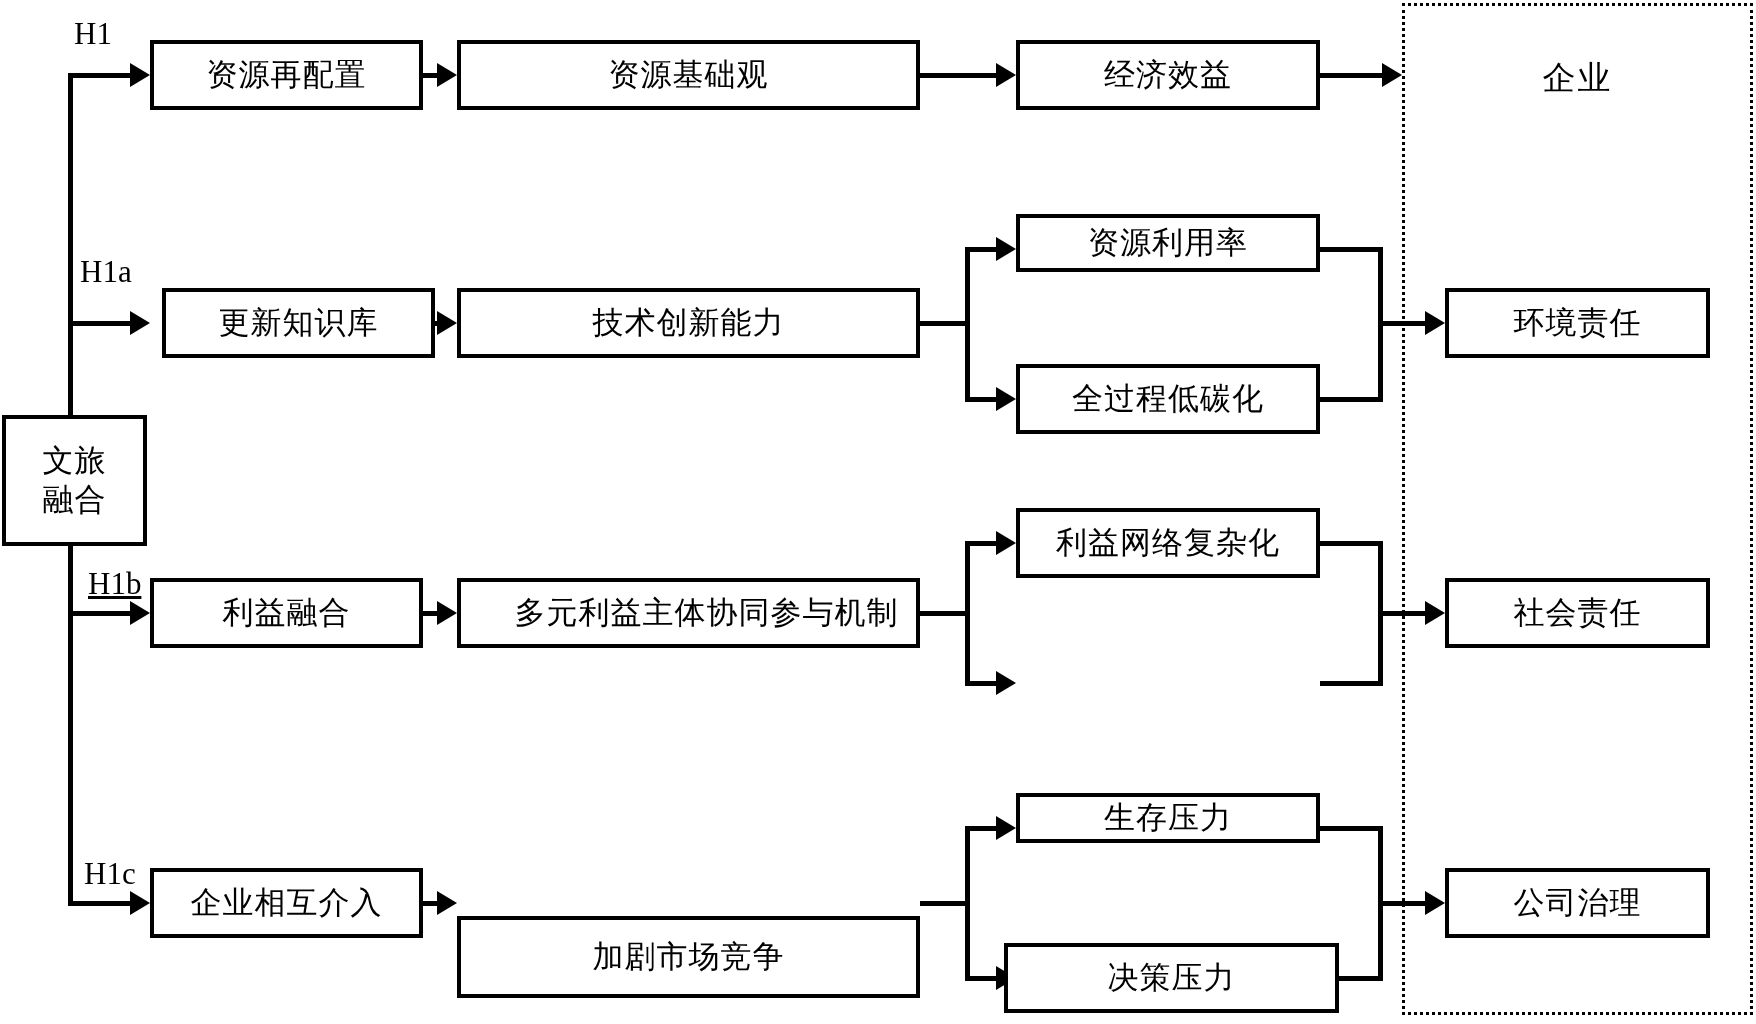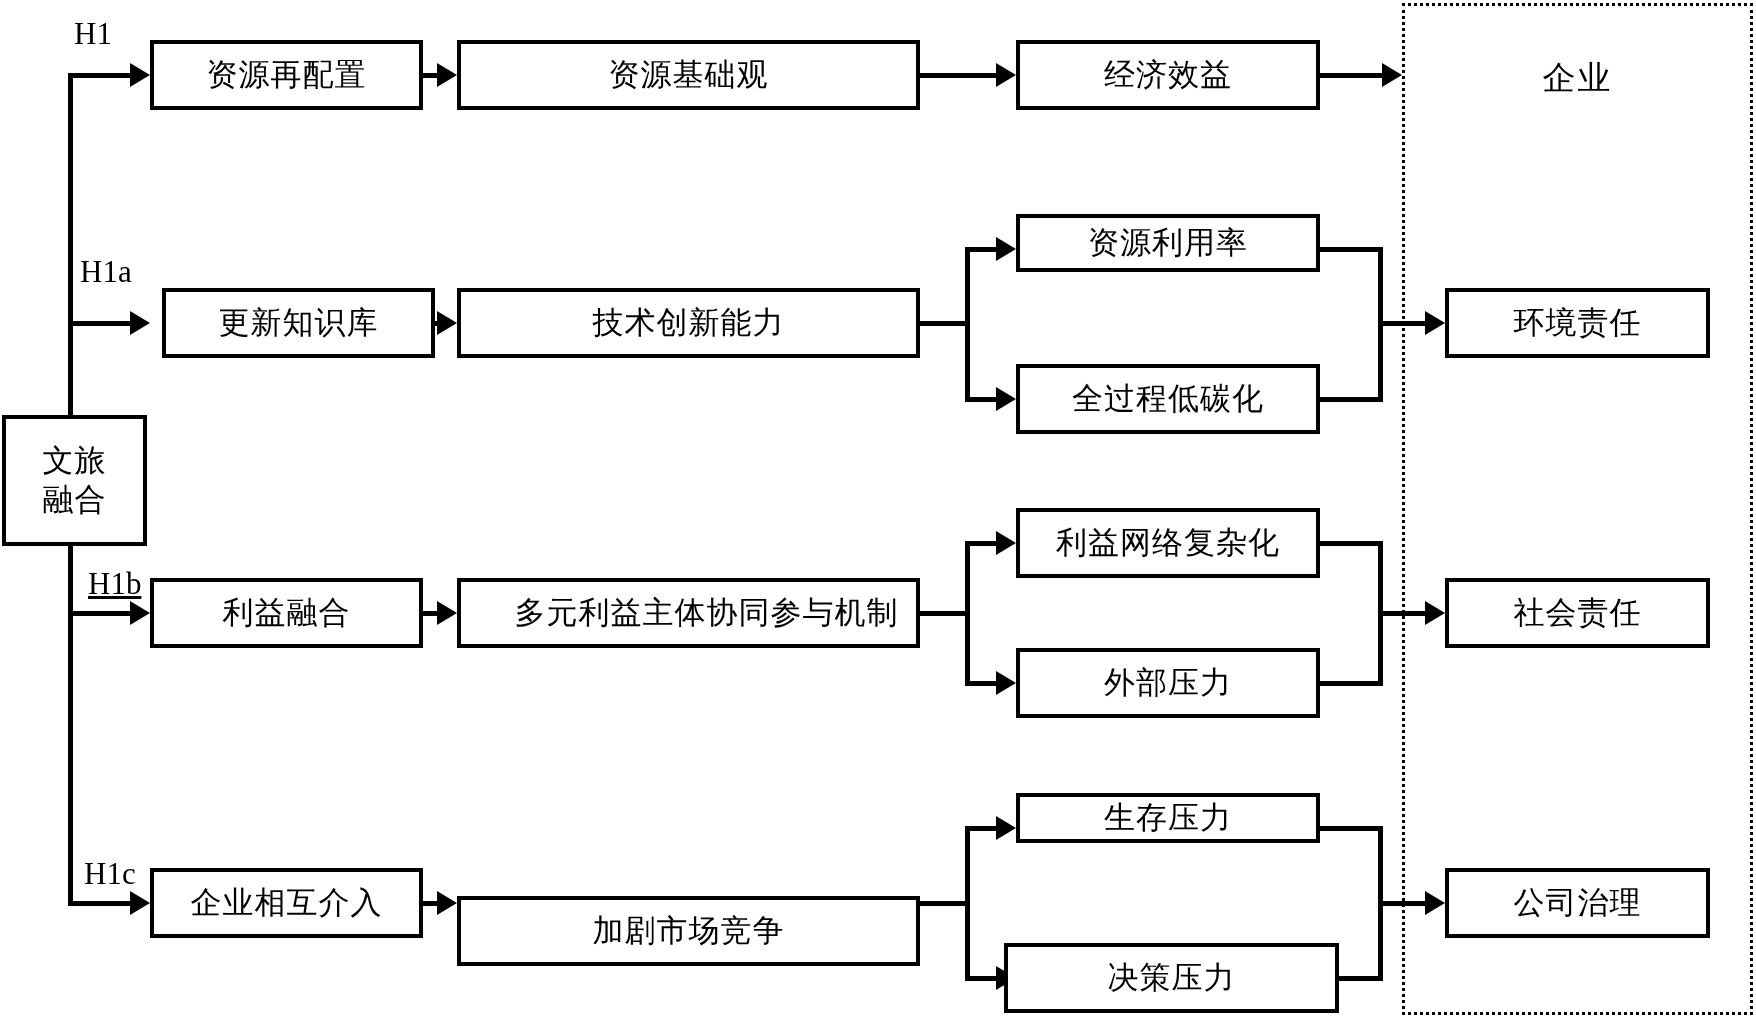--- a/index.html
+++ b/index.html
@@ -86,25 +86,24 @@
 
   <div class="box" style="left:150px; top:288px; width:273px; height:70px;margin-left:12px;">更新知识库</div>
   <div class="box" style="left:457px; top:288px; width:463px; height:70px;">技术创新能力</div>
   <div class="box" style="left:1016px; top:214px; width:304px; height:58px;">资源利用率</div>
   <div class="box" style="left:1016px; top:364px; width:304px; height:70px;">全过程低碳化</div>
   <div class="box" style="left:1445px; top:288px; width:265px; height:70px;">环境责任</div>
 
   <div class="box" style="left:150px; top:578px; width:273px; height:70px;">利益融合</div>
   <div class="box" style="left:457px; top:578px; width:463px; height:70px;padding-left:36px;">多元利益主体协同参与机制</div>
   <div class="box" style="left:1016px; top:508px; width:304px; height:70px;">利益网络复杂化</div>
-  <div class="box" style="left:1016px; top:648px; width:304px; height:70px;">外部压力</div>
   <div class="box" style="left:1445px; top:578px; width:265px; height:70px;">社会责任</div>
 
   <div class="box" style="left:150px; top:868px; width:273px; height:70px;">企业相互介入</div>
-  <div class="box" style="left:457px; top:896px; width:463px; height:70px;">加剧市场竞争</div>
+  <div class="box" style="left:457px; top:916px; width:463px; height:82px;">加剧市场竞争</div>
   <div class="box" style="left:1016px; top:793px; width:304px; height:50px;">生存压力</div>
   <div class="box" style="left:1004px; top:943px; width:335px; height:70px;">决策压力</div>
   <div class="box" style="left:1445px; top:868px; width:265px; height:70px;">公司治理</div>
 
 <div class="cline" style="left: 68px; top: 73px; width: 5px; height: 832px; background: rgb(0, 0, 0);"></div>
     <div class="cline" style="left: 68px; top: 73px; width: 64px; height: 5px; background: rgb(0, 0, 0);"></div>
     <div class="ahead" style="left: 130px; top: 63px; border-left-color: rgb(0, 0, 0);"></div>
     <div class="cline" style="left: 423px; top: 73px; width: 16px; height: 5px; background: rgb(0, 0, 0);"></div>
     <div class="ahead" style="left: 437px; top: 63px; border-left-color: rgb(0, 0, 0);"></div>
     <div class="cline" style="left: 920px; top: 73px; width: 78px; height: 5px; background: rgb(0, 0, 0);"></div>

